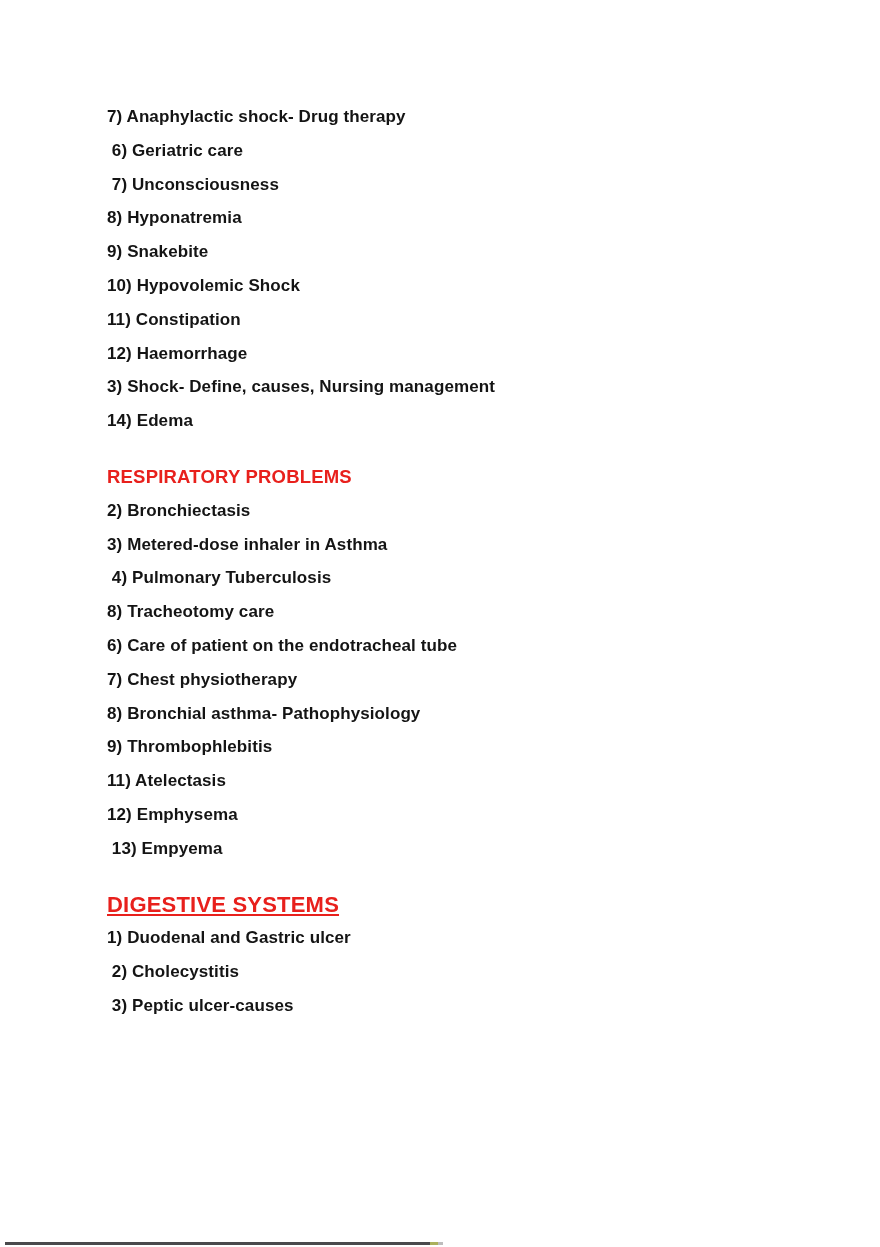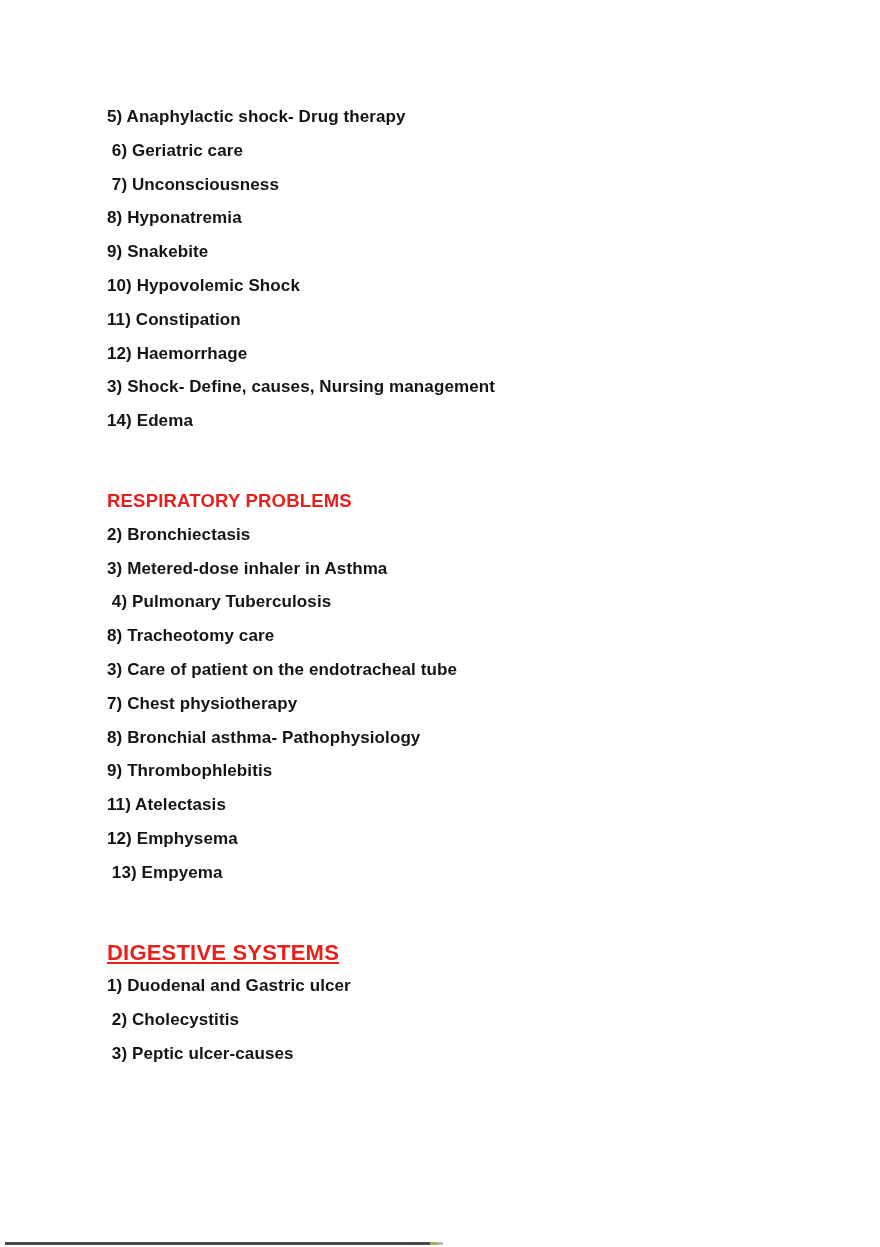--- a/index.html
+++ b/index.html
@@ -22,21 +22,21 @@
   .content {
     position: absolute;
     top: 100px;
     left: 107px;
     right: 20px;
   }
   .doc-section {
     margin: 0;
   }
   .doc-section + .doc-section {
-    margin-top: 46px; 
+    margin-top: 22px; 
   }
   .line-item {
     font-size: 17px;
     font-weight: bold;
     line-height: 33.8px;
     color: var(--body-color, #141414);
     white-space: pre;           
     letter-spacing: 0.1px;
   }
   .heading {
@@ -78,38 +78,38 @@
     background: #bdbdbd;
   }
 </style>
 </head>
 <body>
 
 <div class="page">
   <div class="content">
 
   <section class="doc-section">
-        <div class="line-item">5) Anaphylactic shock- Drug therapy</div>
+        <div class="line-item">7) Anaphylactic shock- Drug therapy</div>
         <div class="line-item"> 6) Geriatric care</div>
         <div class="line-item"> 7) Unconsciousness</div>
         <div class="line-item">8) Hyponatremia</div>
         <div class="line-item">9) Snakebite</div>
         <div class="line-item">10) Hypovolemic Shock</div>
         <div class="line-item">11) Constipation</div>
         <div class="line-item">12) Haemorrhage</div>
         <div class="line-item">3) Shock- Define, causes, Nursing management</div>
         <div class="line-item">14) Edema</div>
       </section>
       <section class="doc-section">
         <div class="heading">RESPIRATORY PROBLEMS</div>
         <div class="line-item">2) Bronchiectasis</div>
         <div class="line-item">3) Metered-dose inhaler in Asthma</div>
         <div class="line-item"> 4) Pulmonary Tuberculosis</div>
         <div class="line-item">8) Tracheotomy care</div>
-        <div class="line-item">3) Care of patient on the endotracheal tube</div>
+        <div class="line-item">6) Care of patient on the endotracheal tube</div>
         <div class="line-item">7) Chest physiotherapy</div>
         <div class="line-item">8) Bronchial asthma- Pathophysiology</div>
         <div class="line-item">9) Thrombophlebitis</div>
         <div class="line-item">11) Atelectasis</div>
         <div class="line-item">12) Emphysema</div>
         <div class="line-item"> 13) Empyema</div>
       </section>
       <section class="doc-section">
         <div class="heading heading-large">DIGESTIVE SYSTEMS</div>
         <div class="line-item">1) Duodenal and Gastric ulcer</div>

